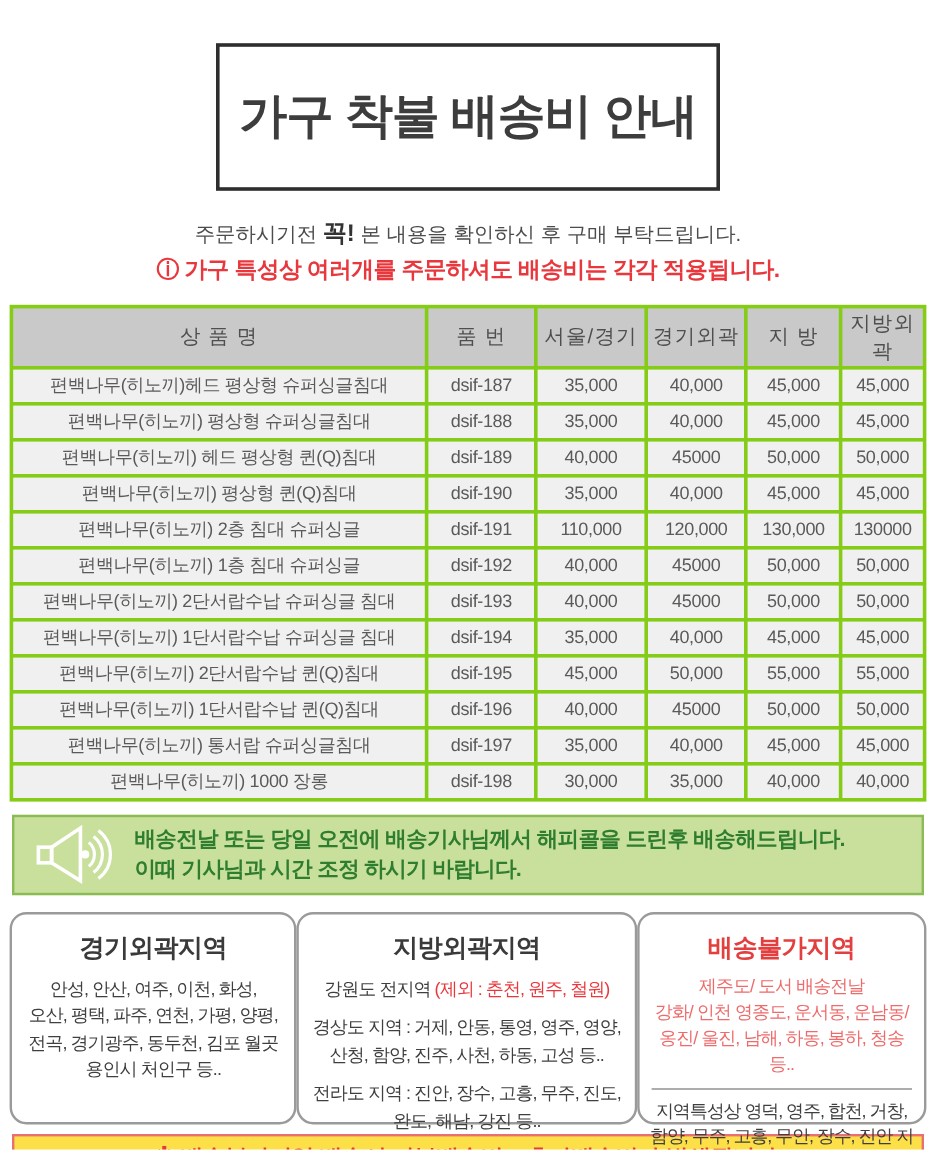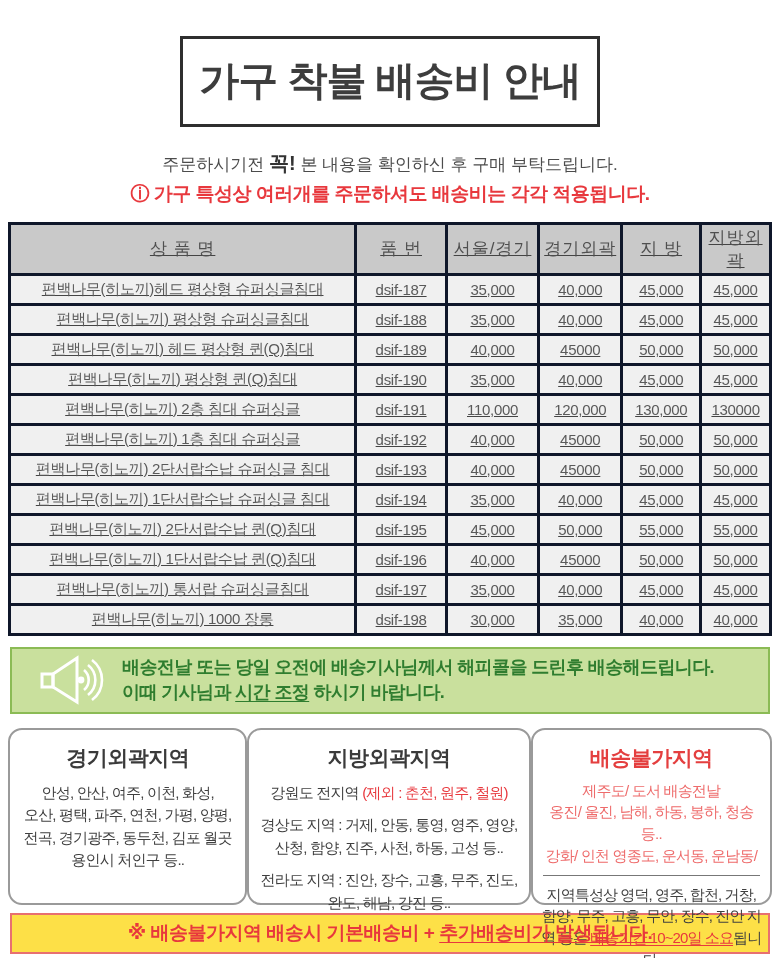--- a/index.html
+++ b/index.html
@@ -7,49 +7,49 @@
     width:780px;height:958px;position:relative;
     font-family:"Liberation Sans","DejaVu Sans",sans-serif;
     color:#444;overflow:hidden;
   }
   
   .title-box{
     width:414px;margin:36px auto 0 auto;border:3px solid #2e2e2e;
     text-align:center;padding:14px 0 16px 0;background:#fff;
   }
   .title-box h1{
-    margin:0;font-size:40px;font-weight:bold;color:#3d3d3d;letter-spacing:-1px;
+    margin:16px;font-size:40px;font-weight:bold;color:#3d3d3d;letter-spacing:-1px;
   }
   
   .notice{text-align:center;margin-top:22px;line-height:1.45;}
   .notice .l1{font-size:17px;color:#4c4c4c;}
   .notice .l1 b{font-size:20px;color:#333;}
   .notice .l2{font-size:19px;font-weight:bold;color:#e8383d;margin-top:2px;letter-spacing:-0.5px;}
   
   table.fees{
     width:764px;margin:14px auto 0 auto;border-collapse:separate;border-spacing:3px;
-    background:#0f172a;table-layout:fixed;text-decoration:underline;
+    background:#84cc16;table-layout:fixed;
   }
   table.fees th{
     background:#c9c9c9;color:#4f4f4f;font-weight:normal;font-size:17px;
     height:27px;text-align:center;letter-spacing:1px;
   }
   table.fees td{
     background:#f0f0f0;color:#5a5a5a;font-size:15px;height:25px;
     text-align:center;letter-spacing:-0.3px;white-space:nowrap;overflow:hidden;
   }
   
   .banner{
     width:760px;margin:11px auto 0 auto;box-sizing:border-box;
     background:#c9e09d;border:2px solid #8bbb55;
-    display:flex;align-items:center;padding:8px 24px;height:67px;
+    display:flex;align-items:center;padding:8px 14px;height:67px;
   }
   .banner .megaphone{flex:0 0 72px;display:flex;align-items:center;justify-content:center;}
   .banner .txt{margin-left:14px;color:#2f7d2f;font-weight:bold;font-size:18px;line-height:1.4;letter-spacing:-0.6px;}
-  .banner .u{text-decoration:underline;text-underline-offset:3px;}
+  .banner .u{text-underline-offset:3px;}
   
   .regions{
     width:764px;margin:14px auto 0 auto;display:flex;justify-content:space-between;
   }
   .rbox{
     box-sizing:border-box;border:2px solid #9a9a9a;border-radius:14px;
     background:#fff;height:177px;padding:12px 6px;text-align:center;
   }
   .rbox.b1{width:240px;}
   .rbox.b2{width:284px;}
@@ -238,22 +238,22 @@
       <div class="para"><span>강원도 전지역 </span><span class="red">(제외 : 춘천, 원주, 철원)</span></div>
       <div class="para">경상도 지역 : 거제, 안동, 통영, 영주, 영양, 산청, 함양, 진주, 사천, 하동, 고성 등..</div>
       <div class="para">전라도 지역 : 진안, 장수, 고흥, 무주, 진도, 완도, 해남, 강진 등..</div>
     </div>
   </div>
 
   <div class="rbox b3">
     <h2>배송불가지역</h2>
     <div class="redblock">
       <div>제주도/ 도서 배송전날</div>
+      <div>강화/ 인천 영종도, 운서동, 운남동/</div>
       <div>옹진/ 울진, 남해, 하동, 봉하, 청송 등..</div>
-      <div>강화/ 인천 영종도, 운서동, 운남동/</div>
     </div>
     <hr class="divider">
     <div class="darkblock"><span>지역특성상 영덕, 영주, 합천, 거창, 함양, 무주, 고흥, 무안, 장수, 진안 지역 등은 </span><span class="u-red">배송기간 10~20일 소요</span><span>됩니다.</span></div>
   </div>
 
 </div>
 
 <div class="footer-box">
   <div class="txt"><span>※  배송불가지역 배송시 기본배송비 + </span><span class="u">추가배송비가 발생됩니다.</span><span></span></div>
 </div>

